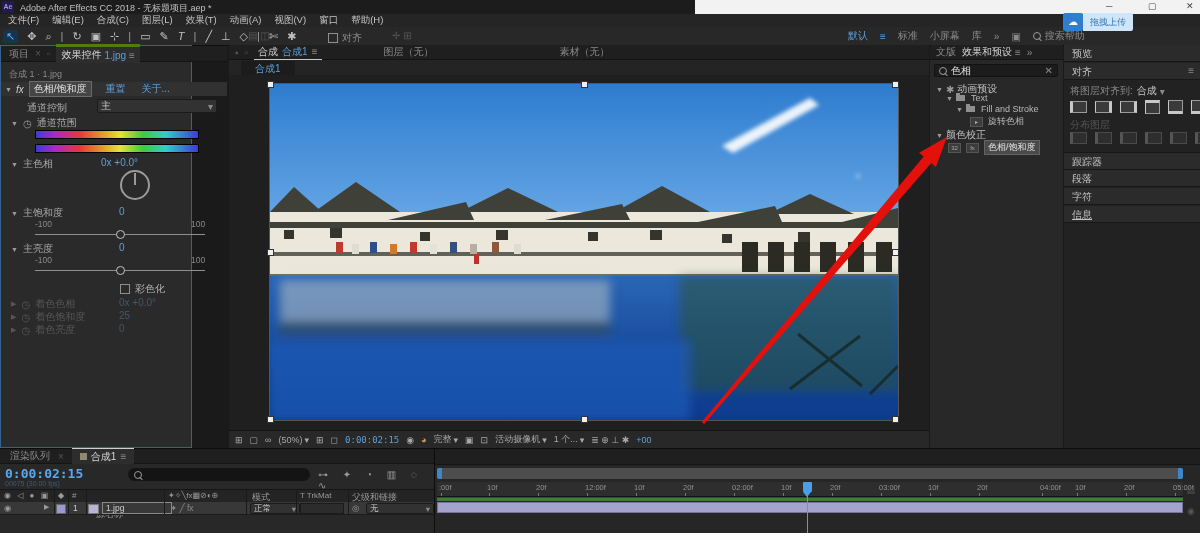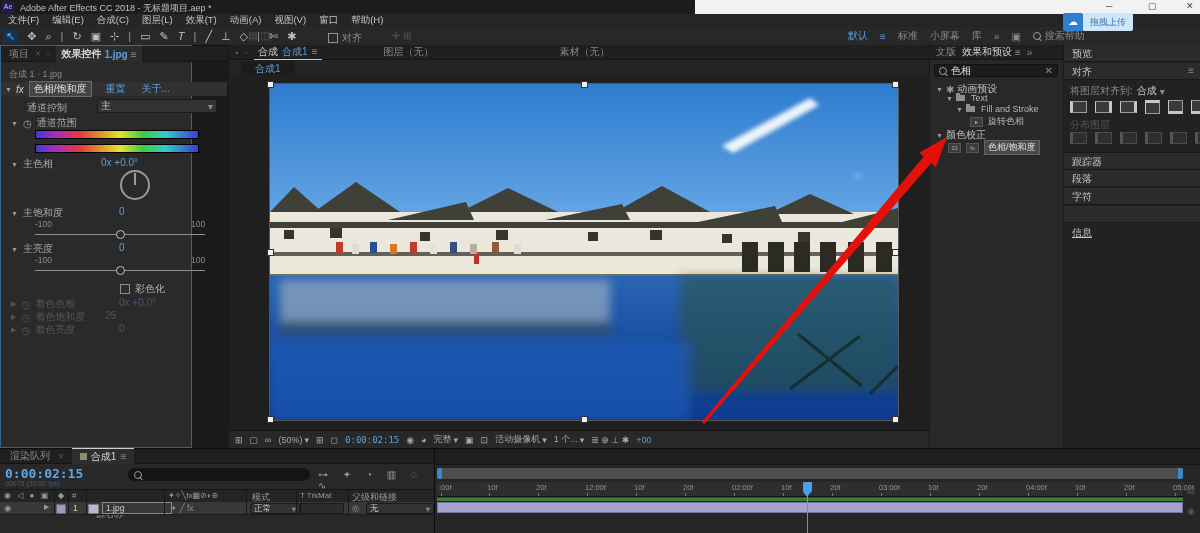--- a/index.html
+++ b/index.html
@@ -110,21 +110,21 @@
         <span class="dim">搜索帮助</span>
       </span>
     </div>
   </div>
 
   <div class="a panel" style="left:0;top:45px;width:192px;height:403px;border:1px solid #35628e;box-sizing:border-box;">
     <div class="tabbar a hrow" style="left:0;top:0;width:226px;height:16px;gap:6px;padding-left:8px;box-sizing:border-box;">
       <span class="dim">项目</span>
       <span class="dis">×</span>
       <span class="dis">▫</span>
-      <span class="tab-active hrow" style="height:16px;padding:0 5px;gap:3px;border-top:1px solid #4d7c0f;font-weight:bold;">
+      <span class="tab-active hrow" style="height:16px;padding:0 5px;gap:3px;border-top:3px solid #4d7c0f;">
         <span>效果控件</span>
         <span class="blue">1.jpg</span>
         <span class="dim">≡</span>
       </span>
     </div>
     <div class="a nw dim" style="left:8px;top:22px;font-size:9px;">合成 1 · 1.jpg</div>
 
     <div class="a hrow" style="left:0;top:36px;width:226px;height:14px;background:#313131;">
       <span class="glyph" style="margin-left:4px;font-size:7px;">▼</span>
       <span style="font-style:italic;color:#cfcfcf;margin-left:4px;">fx</span>
@@ -185,21 +185,21 @@
       <span style="font-size:7px;">▶</span>
       <span>◷</span>
       <span>着色色相</span>
     </div>
     <div class="a nw" style="left:118px;top:251px;color:#44566b;">0x +0.0°</div>
     <div class="a hrow dis" style="left:10px;top:264px;gap:5px;">
       <span style="font-size:7px;">▶</span>
       <span>◷</span>
       <span>着色饱和度</span>
     </div>
-    <div class="a" style="left:104px;top:264px;color:#44566b;">25</div>
+    <div class="a" style="left:118px;top:264px;color:#44566b;">25</div>
     <div class="a hrow dis" style="left:10px;top:277px;gap:5px;">
       <span style="font-size:7px;">▶</span>
       <span>◷</span>
       <span>着色亮度</span>
     </div>
     <div class="a" style="left:118px;top:277px;color:#44566b;">0</div>
   </div>
 
   <div class="a" style="left:229px;top:45px;width:700px;height:403px;background:#262626;">
     <div class="tabbar a hrow" style="left:0;top:0;width:700px;height:15px;gap:6px;padding-left:6px;box-sizing:border-box;">
@@ -433,21 +433,21 @@
     <div class="a" style="left:0;top:107px;width:136px;height:16px;background:#2b2b2b;border-top:1px solid #171717;border-bottom:1px solid #171717;">
       <span class="a" style="left:8px;top:2px;color:#c4c4c4;">跟踪器</span>
     </div>
     <div class="a" style="left:0;top:125px;width:136px;height:16px;background:#2b2b2b;border-bottom:1px solid #171717;">
       <span class="a" style="left:8px;top:2px;color:#c4c4c4;">段落</span>
     </div>
     <div class="a" style="left:0;top:143px;width:136px;height:16px;background:#2b2b2b;border-bottom:1px solid #171717;">
       <span class="a" style="left:8px;top:2px;color:#c4c4c4;">字符</span>
     </div>
     <div class="a" style="left:0;top:161px;width:136px;height:16px;background:#2b2b2b;border-bottom:1px solid #171717;">
-      <span class="a" style="left:8px;top:20px;color:#c4c4c4;text-decoration:underline;">信息</span>
+      <span class="a" style="left:8px;top:2px;color:#c4c4c4;text-decoration:underline;">信息</span>
     </div>
   </div>
 
   <div class="a sep" style="left:0;top:448px;width:1200px;height:1px;"></div>
 
   <div class="a" style="left:0;top:449px;width:434px;height:84px;background:#282828;">
     <div class="tabbar a hrow" style="left:0;top:0;width:434px;height:15px;gap:8px;padding-left:10px;box-sizing:border-box;">
       <span class="dim">渲染队列</span>
       <span class="dis">×</span>
       <span class="tab-active hrow" style="height:15px;padding:0 8px;gap:4px;border-top:1px solid #cfcfcf;">
@@ -525,21 +525,21 @@
       <span class="tick" style="left:99px;">20f</span>
       <span class="tick" style="left:148px;">12:00f</span>
       <span class="tick" style="left:197px;">10f</span>
       <span class="tick" style="left:246px;">20f</span>
       <span class="tick" style="left:295px;">02:00f</span>
       <span class="tick" style="left:344px;">10f</span>
       <span class="tick" style="left:393px;">20f</span>
       <span class="tick" style="left:442px;">03:00f</span>
       <span class="tick" style="left:491px;">10f</span>
       <span class="tick" style="left:540px;">20f</span>
-      <span class="tick" style="left:589px;">04:00f</span>
+      <span class="tick" style="left:603px;">04:00f</span>
       <span class="tick" style="left:638px;">10f</span>
       <span class="tick" style="left:687px;">20f</span>
       <span class="tick" style="left:736px;">05:00f</span>
     </div>
 
     <div class="a" style="left:2px;top:48px;width:746px;height:3px;background:#3f7d37;border-top:1px solid #2a5526;"></div>
 
     <div class="a" style="left:2px;top:53px;width:746px;height:11px;background:#a3a3cd;border:1px solid #74749c;box-sizing:border-box;"></div>
 
     <div class="phead" style="left:368px;top:33px;"></div>

